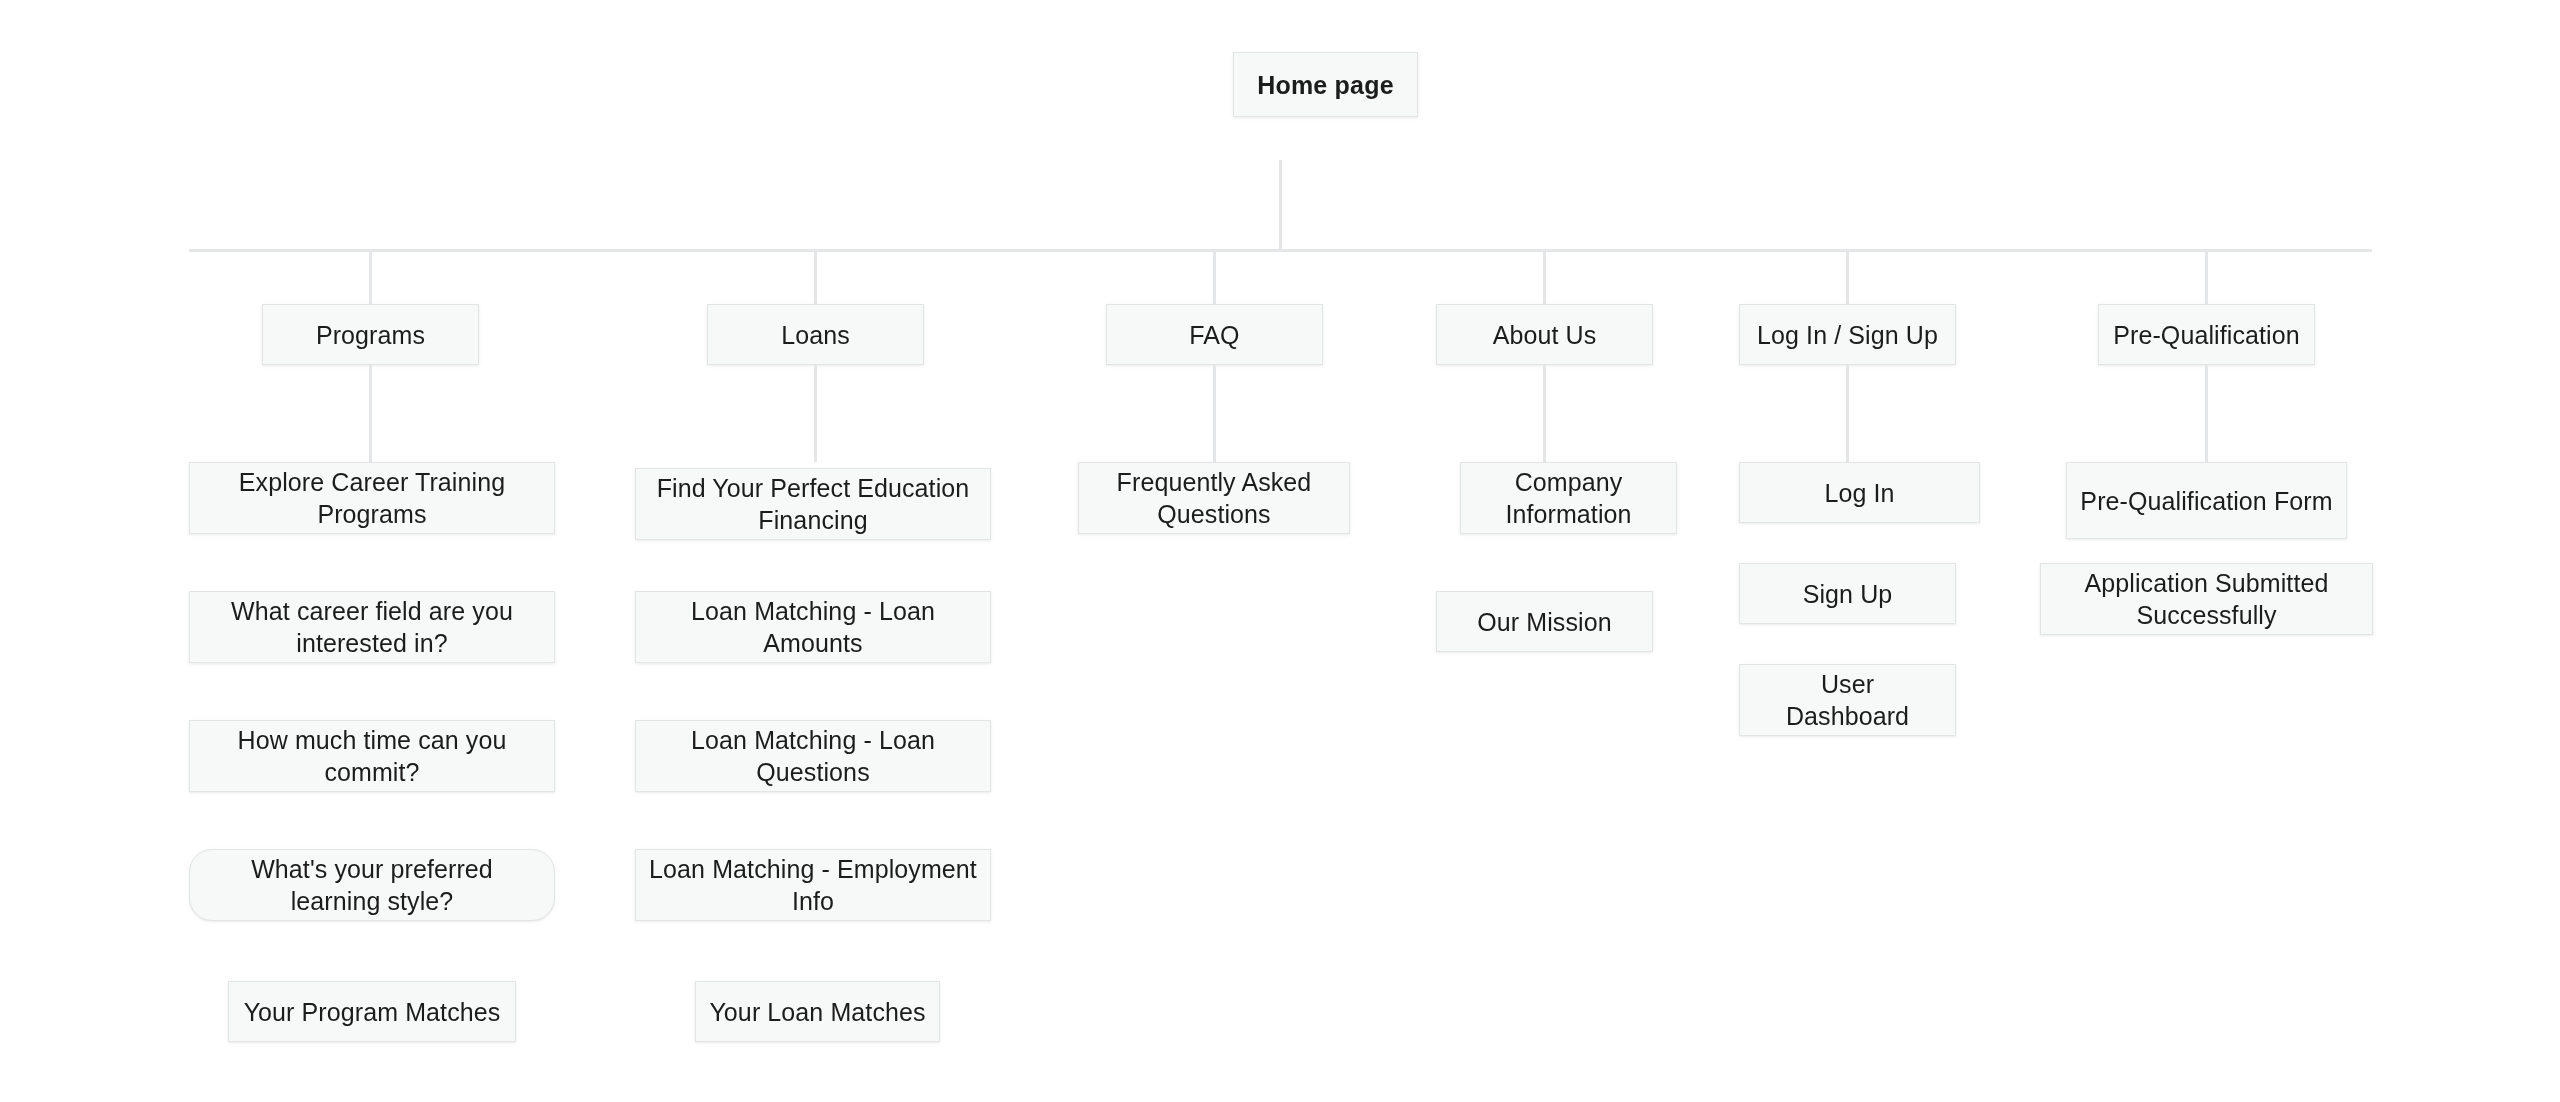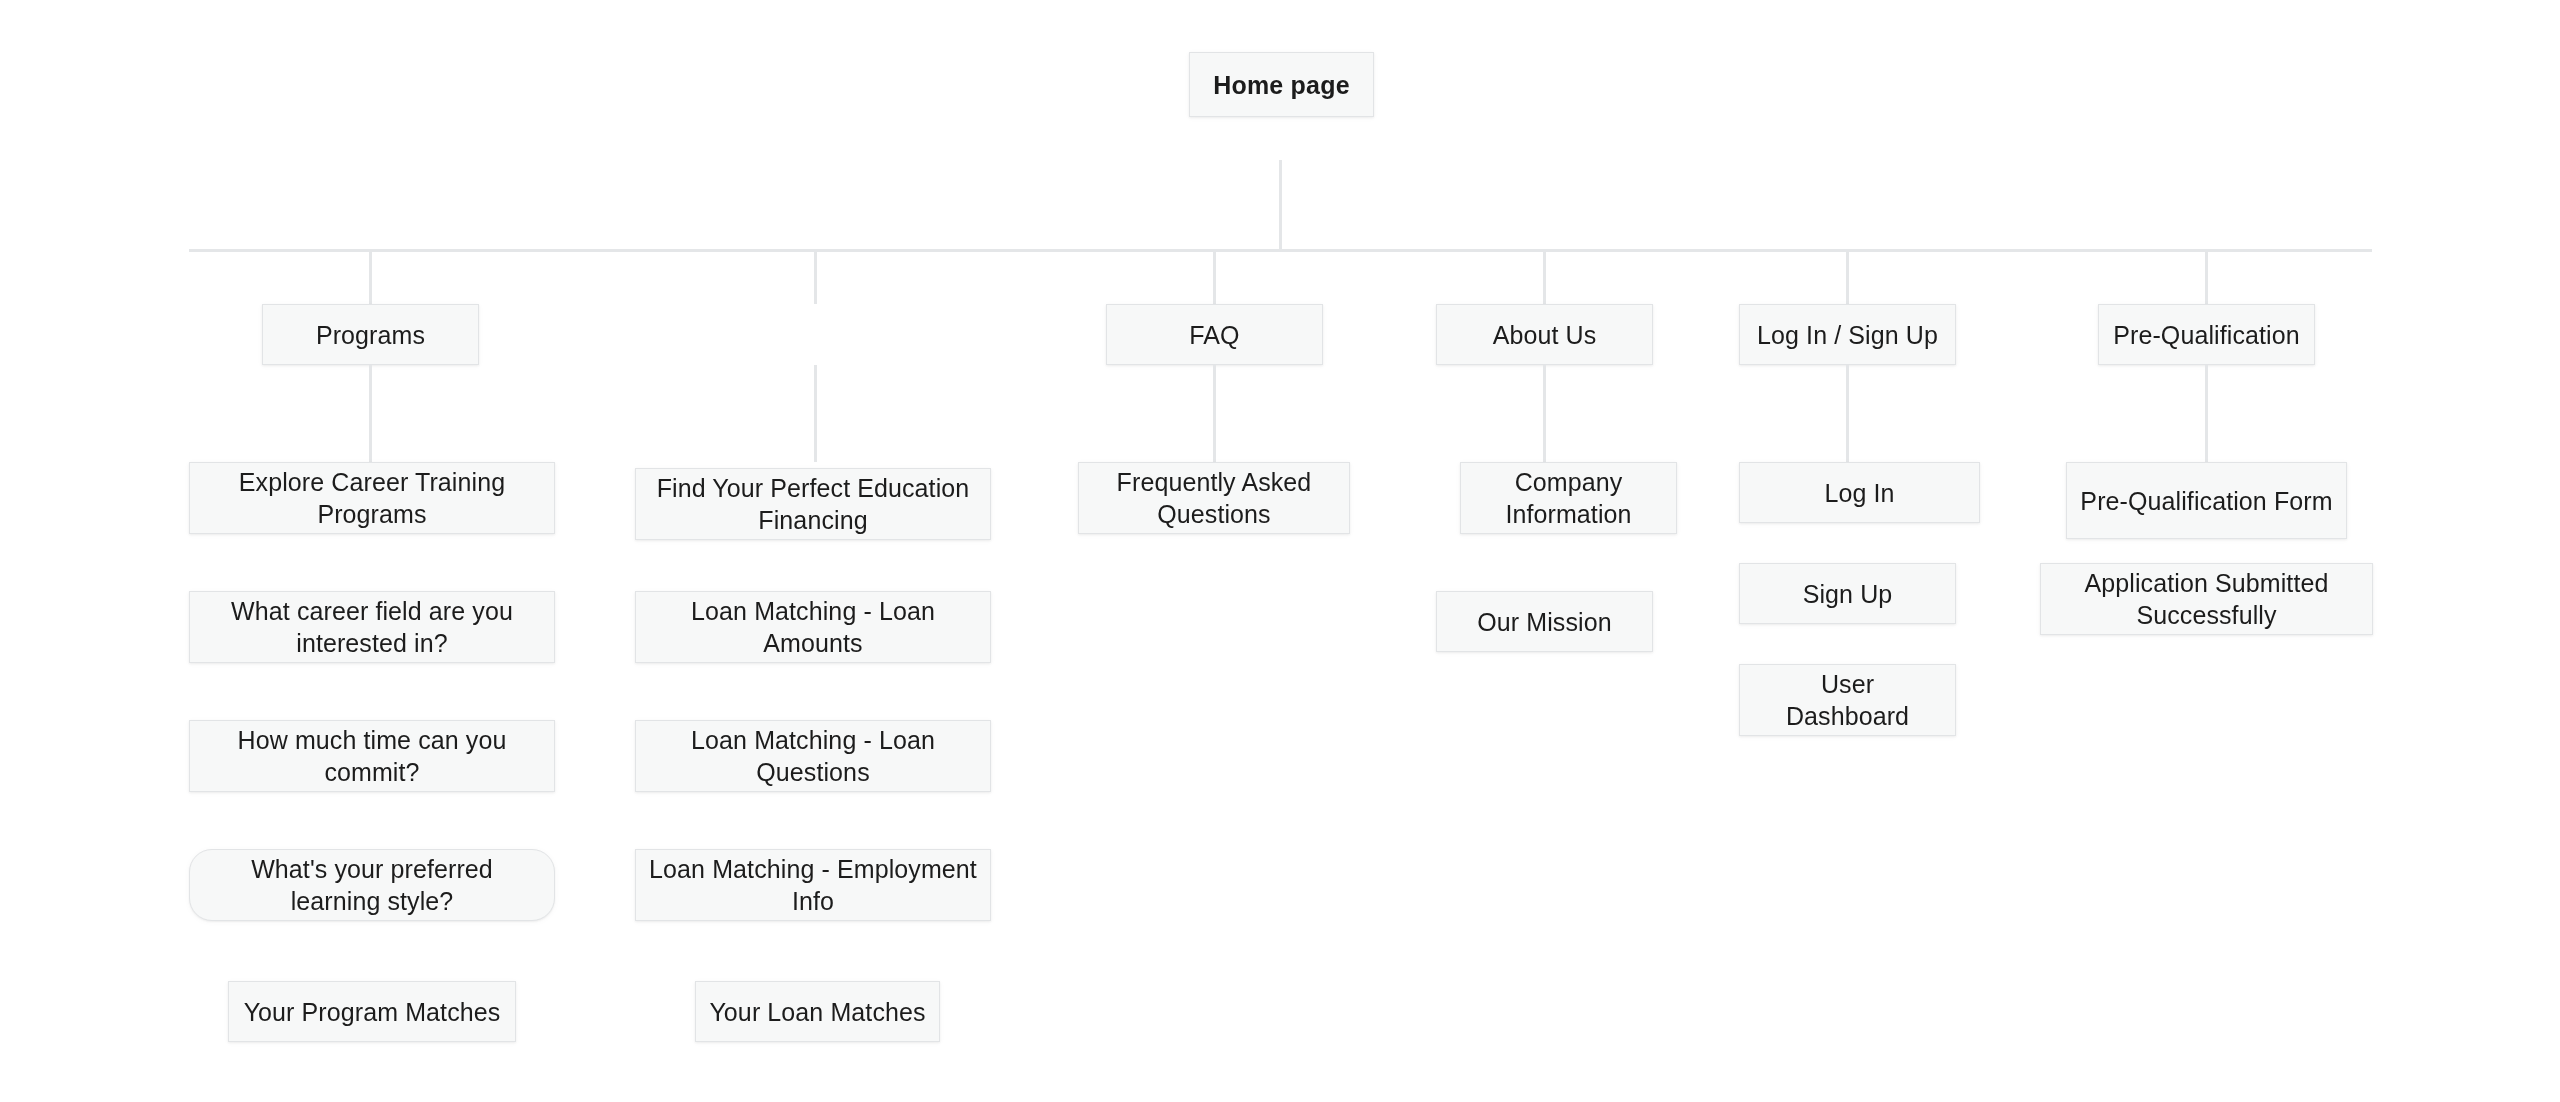--- a/index.html
+++ b/index.html
@@ -43,20 +43,21 @@
     font-size: 25px;
     line-height: 32px;
     font-weight: 400;
     letter-spacing: 0.1px;
     padding: 0 10px;
     white-space: pre-line;
   }
   .node.root {
     font-weight: 700;
     letter-spacing: 0.2px;
+    margin-left: 44px;
   }
 </style>
 </head>
 <body>
 
 <div id="canvas">
 
   <div class="node root" style="left:1189px; top:52px; width:185px; height:65px;">Home page</div>
 
   <div class="line v" style="left:1279px; top:160px; height:90px;"></div>
@@ -64,20 +65,21 @@
   <div class="line h" style="left:189px; top:249px; width:2183px;"></div>
 
   <div class="line v" style="left:369px; top:249px; height:55px;"></div>
   <div class="line v" style="left:814px; top:249px; height:55px;"></div>
   <div class="line v" style="left:1213px; top:249px; height:55px;"></div>
   <div class="line v" style="left:1543px; top:249px; height:55px;"></div>
   <div class="line v" style="left:1846px; top:249px; height:55px;"></div>
   <div class="line v" style="left:2205px; top:249px; height:55px;"></div>
 
   <div class="node" style="left:262px; top:304px; width:217px; height:61px;">Programs</div>
+  <div class="node" style="left:707px; top:304px; width:217px; height:61px;">Loans</div>
   <div class="node" style="left:1106px; top:304px; width:217px; height:61px;">FAQ</div>
   <div class="node" style="left:1436px; top:304px; width:217px; height:61px;">About Us</div>
   <div class="node" style="left:1739px; top:304px; width:217px; height:61px;">Log In / Sign Up</div>
   <div class="node" style="left:2098px; top:304px; width:217px; height:61px;">Pre-Qualification</div>
 
   <div class="line v" style="left:369px; top:365px; height:97px;"></div>
   <div class="line v" style="left:814px; top:365px; height:97px;"></div>
   <div class="line v" style="left:1213px; top:365px; height:97px;"></div>
   <div class="line v" style="left:1543px; top:365px; height:97px;"></div>
   <div class="line v" style="left:1846px; top:365px; height:97px;"></div>

